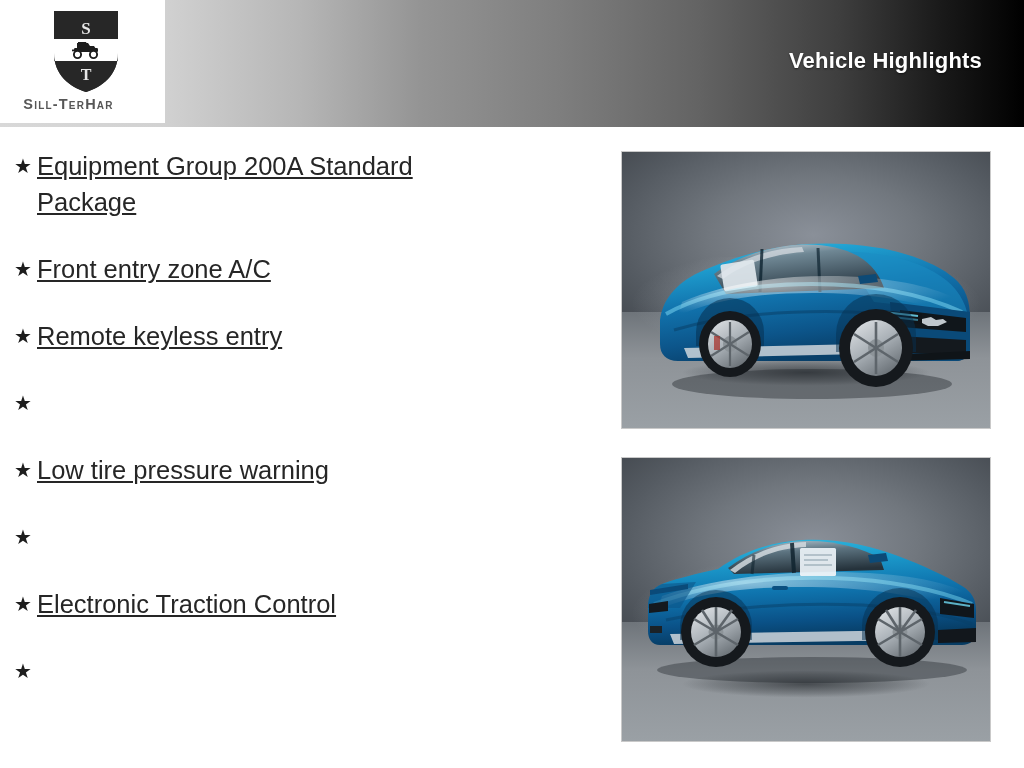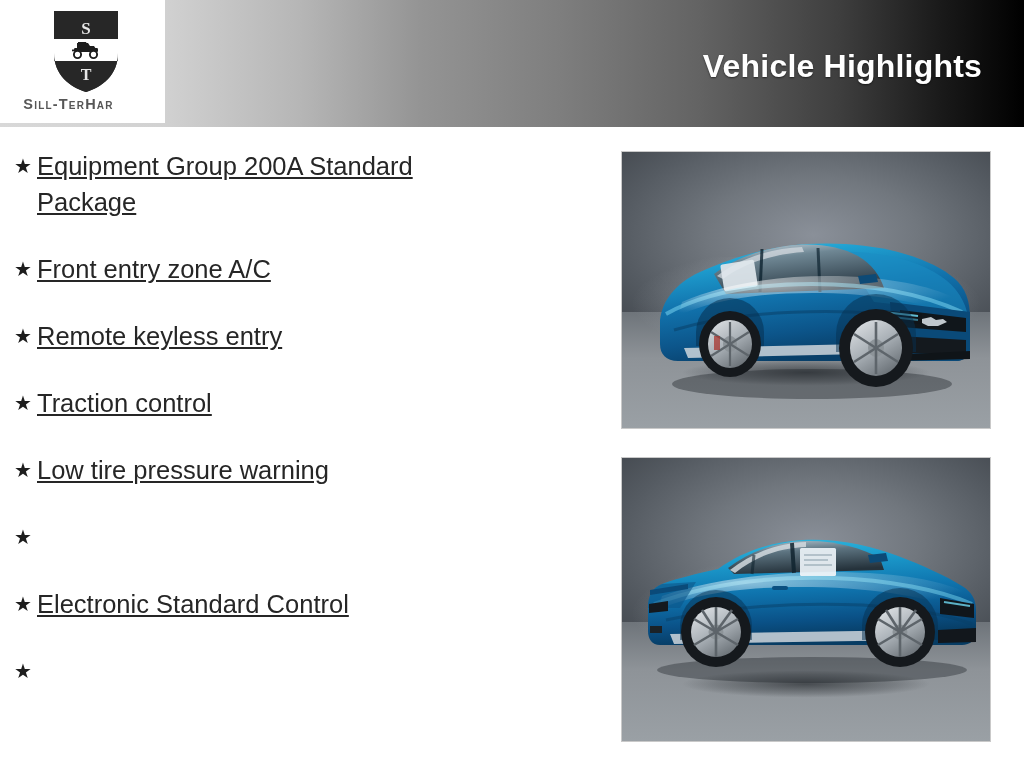--- a/index.html
+++ b/index.html
@@ -33,21 +33,21 @@
         #3e3e3e 840px,
         #1a1a1a 940px,
         #000000 1024px);
     overflow: hidden;
   }
   .header-title {
     position: absolute;
     right: 42px;
     top: 48px;
     color: #ffffff;
-    font-size: 32px;
+    font-size: 22px;
     font-weight: bold;
     letter-spacing: 0.2px;
     white-space: nowrap;
     text-shadow: 0 1px 2px rgba(0,0,0,0.55);
   }
 
   
   .logo-box {
     position: absolute;
     left: 0;
@@ -194,35 +194,34 @@
     <div class="bullet-text">Front entry zone A/C</div>
   </div>
 
   <div class="bullet-row">
     <div class="bullet-star">★</div>
     <div class="bullet-text">Remote keyless entry</div>
   </div>
 
   <div class="bullet-row">
     <div class="bullet-star">★</div>
-    <div class="bullet-text">Traction control</div>
   </div>
 
   <div class="bullet-row">
     <div class="bullet-star">★</div>
     <div class="bullet-text">Low tire pressure warning</div>
   </div>
 
   <div class="bullet-row">
     <div class="bullet-star">★</div>
   </div>
 
   <div class="bullet-row">
     <div class="bullet-star">★</div>
-    <div class="bullet-text">Electronic Standard Control</div>
+    <div class="bullet-text">Electronic Traction Control</div>
   </div>
 
   <div class="bullet-row">
     <div class="bullet-star">★</div>
   </div>
 
 </div>
 
 <div class="photo photo-1">
   <div class="photo-inner">

